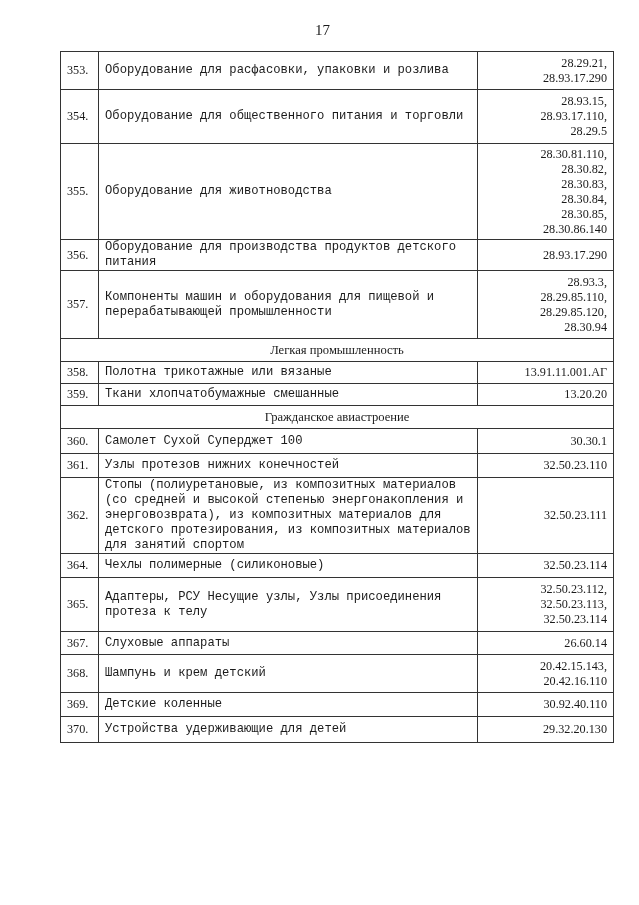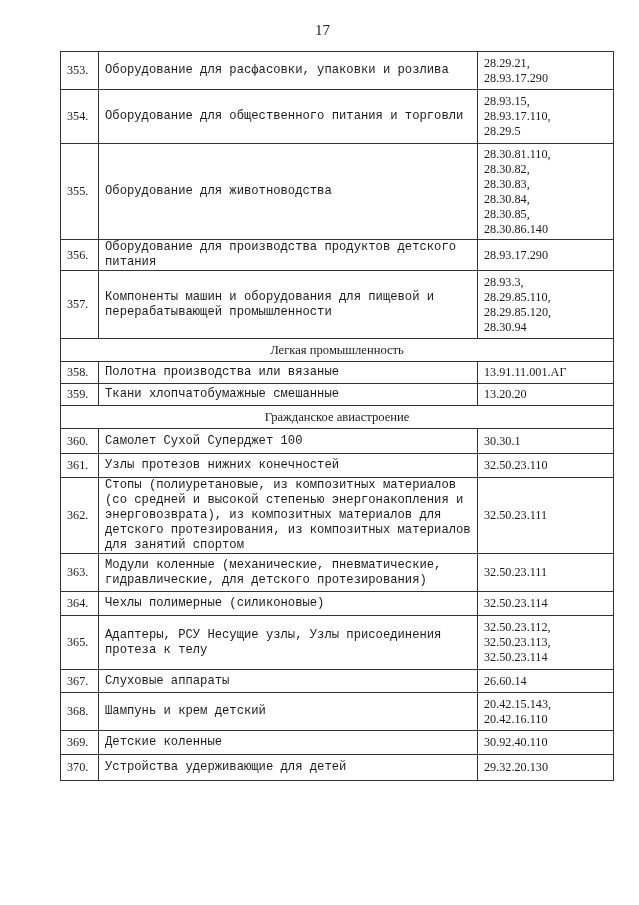--- a/index.html
+++ b/index.html
@@ -14,21 +14,21 @@
   }
   table.doc {
     position: absolute; left: 60px; top: 51px; width: 554px;
     border-collapse: collapse; table-layout: fixed;
     font-size: 12.2px; line-height: 15px;
   }
   table.doc td {
     border: 1.3px solid #333; padding: 0 6px; vertical-align: middle;
   }
   td.num { width: 25px; vertical-align: top; padding-top: 4px; padding-left: 6px; }
-  td.code { width: 123px; text-align: left; vertical-align: top; padding-top: 2px; }
+  td.code { width: 123px; text-align: right; vertical-align: top; padding-top: 2px; }
   td.name { padding-top: 6px; font-family: Liberation Mono, monospace; }
   tr.section td {
     text-align: center; font-weight: normal; font-size: 12.6px; height: 22px;
   }
   .code-line { display: block; }
 </style>
 </head>
 <body>
 
 <div class="page-number">17</div>
@@ -79,21 +79,21 @@
           <span class="code-line">28.29.85.110,</span>
           <span class="code-line">28.29.85.120,</span>
           <span class="code-line">28.30.94</span>
         </td>
       </tr>
       <tr class="section">
         <td colspan="3">Легкая промышленность</td>
       </tr>
       <tr style="height: 22px;">
         <td class="num">358.</td>
-        <td class="name">Полотна производства или вязаные</td>
+        <td class="name">Полотна трикотажные или вязаные</td>
         <td class="code">
           <span class="code-line">13.91.11.001.АГ</span>
         </td>
       </tr>
       <tr style="height: 22px;">
         <td class="num">359.</td>
         <td class="name">Ткани хлопчатобумажные смешанные</td>
         <td class="code">
           <span class="code-line">13.20.20</span>
         </td>
@@ -111,27 +111,20 @@
       <tr style="height: 24px;">
         <td class="num">361.</td>
         <td class="name">Узлы протезов нижних конечностей</td>
         <td class="code">
           <span class="code-line">32.50.23.110</span>
         </td>
       </tr>
       <tr style="height: 64px;">
         <td class="num">362.</td>
         <td class="name">Стопы (полиуретановые, из композитных материалов (со средней и высокой степенью энергонакопления и энерговозврата), из композитных материалов для детского протезирования, из композитных материалов для занятий спортом</td>
-        <td class="code" style="vertical-align: middle;">
-          <span class="code-line">32.50.23.111</span>
-        </td>
-      </tr>
-      <tr style="height: 38px;">
-        <td class="num">363.</td>
-        <td class="name">Модули коленные (механические, пневматические, гидравлические, для детского протезирования)</td>
         <td class="code" style="vertical-align: middle;">
           <span class="code-line">32.50.23.111</span>
         </td>
       </tr>
       <tr style="height: 24px;">
         <td class="num">364.</td>
         <td class="name">Чехлы полимерные (силиконовые)</td>
         <td class="code">
           <span class="code-line">32.50.23.114</span>
         </td>

